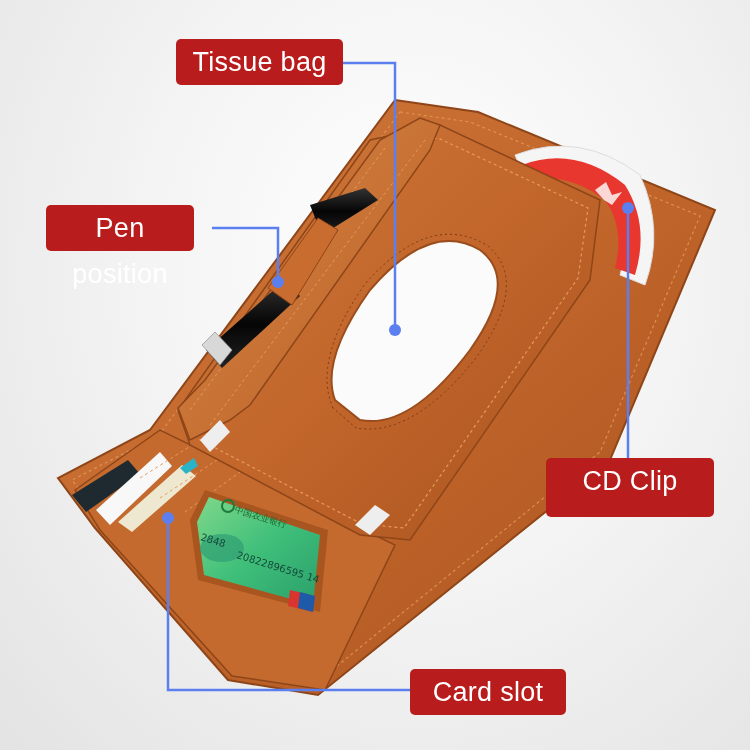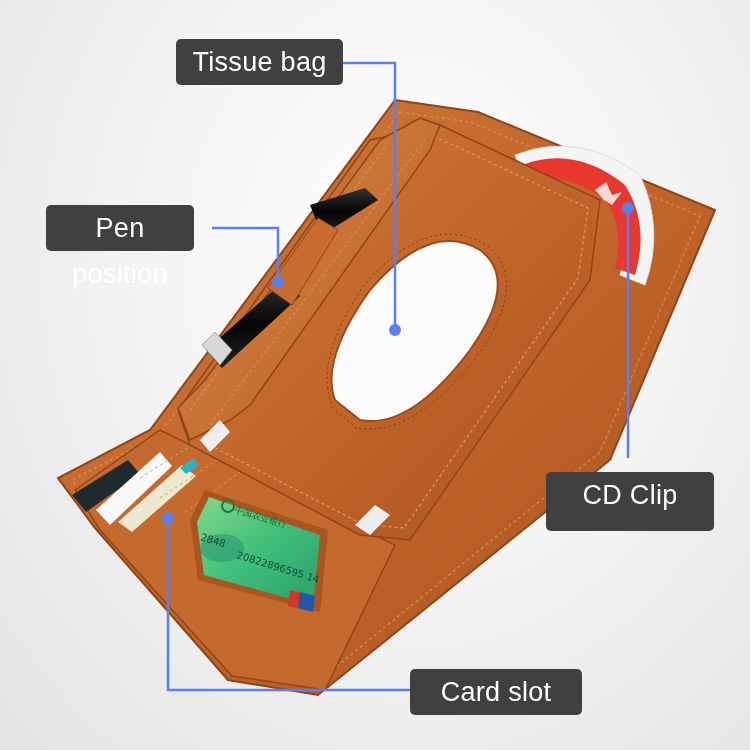--- a/index.html
+++ b/index.html
@@ -3,21 +3,21 @@
 <meta charset="utf-8">
 <style>
   html, body { margin: 0; padding: 0; }
   body {
     width: 750px; height: 750px; overflow: hidden; position: relative;
     background: radial-gradient(ellipse at 55% 35%, #ffffff 0%, #f4f4f4 45%, #e3e3e3 100%);
     font-family: "Liberation Sans", sans-serif;
   }
   .stage { position: absolute; left: 0; top: 0; width: 750px; height: 750px; }
   .label {
-    position: absolute; background: #404040; color: #fff; border-radius: 5px;
+    position: absolute; background: #b91c1c; color: #fff; border-radius: 5px;
     font-size: 27px; line-height: 46px; height: 46px; text-align: center;
     box-sizing: border-box; letter-spacing: 0.3px;
   }
   svg { position: absolute; left: 0; top: 0; }
 </style>
 </head>
 <body>
 
 <div class="stage">
 
@@ -107,15 +107,15 @@
       <circle cx="168" cy="518" r="6"></circle>
     </g>
 
     <text x="234" y="512" font-size="9" fill="#1e6a30" transform="rotate(17 234 512)" font-family="DejaVu Sans, sans-serif">中国农业银行</text>
     <text x="200" y="540" font-size="10" fill="#14493a" transform="rotate(17 200 540)" font-family="DejaVu Sans, sans-serif">2848</text>
     <text x="236" y="558" font-size="10" fill="#14493a" transform="rotate(17 236 558)" font-family="DejaVu Sans, sans-serif">20822896595 14</text>
   </svg>
 
   <div class="label" style="left:176px; top:39px; width:167px;">Tissue bag</div>
   <div class="label" style="left:46px; top:205px; width:148px;">Pen position</div>
-  <div class="label" style="left:546px; top:472px; width:168px; height:59px; line-height:47px;">CD Clip</div>
-  <div class="label" style="left:410px; top:669px; width:172px;">Card slot</div>
+  <div class="label" style="left:546px; top:458px; width:168px; height:59px; line-height:47px;">CD Clip</div>
+  <div class="label" style="left:410px; top:669px; width:156px;">Card slot</div>
 </div>
 
 </body></html>

